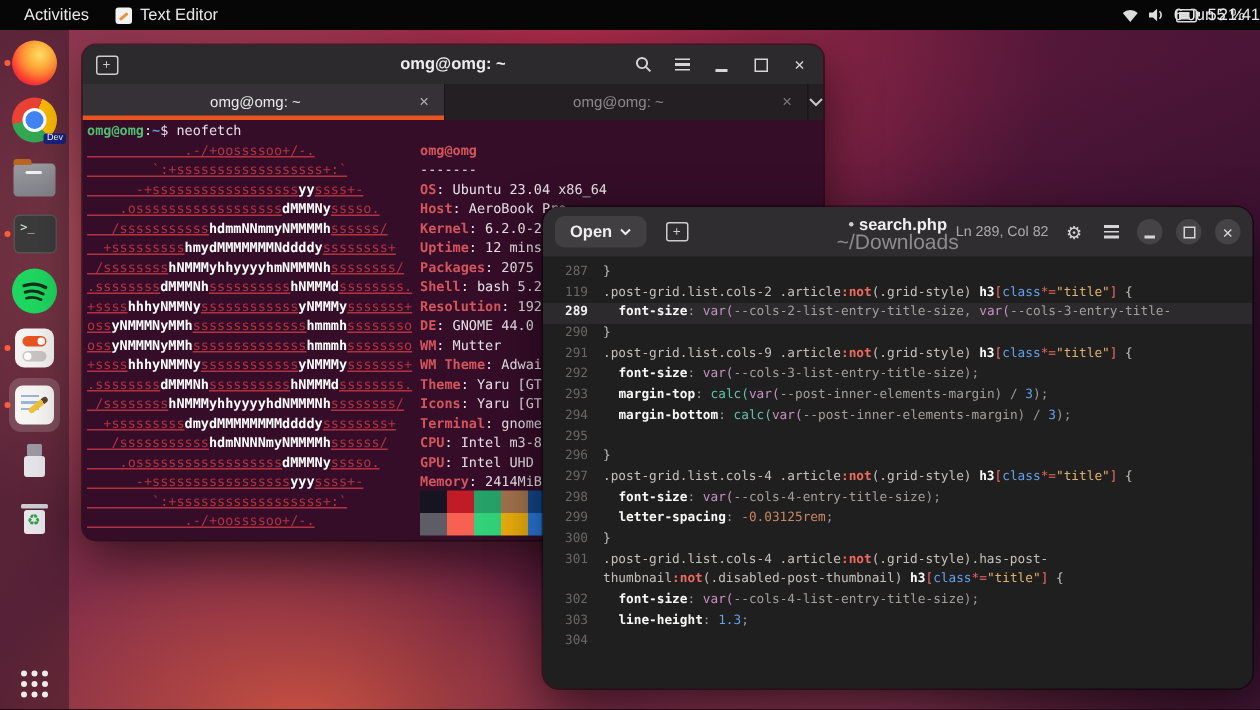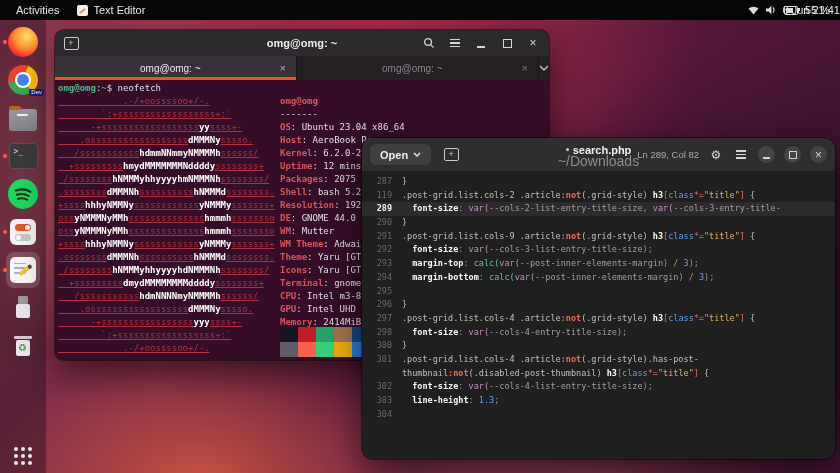--- a/index.html
+++ b/index.html
@@ -375,20 +375,24 @@
         </div>
         <div class="code-row">
           <span class="gutter">297</span>
           <span class="codetxt"><span class="tk-sel">.post-grid.list.cols-4 .article</span><span class="tk-not">:not</span><span class="tk-sel">(.grid-style) </span><span class="tk-el">h3</span><span class="tk-br">[</span><span class="tk-attr">class</span><span class="tk-op">*=</span><span class="tk-str">"title"</span><span class="tk-br">]</span><span class="tk-sel"> {</span></span>
         </div>
         <div class="code-row">
           <span class="gutter">298</span>
           <span class="codetxt"><span class="tk-punc">  </span><span class="tk-prop">font-size</span><span class="tk-punc">: </span><span class="tk-var">var(</span><span class="tk-vn">--cols-4-entry-title-size</span><span class="tk-punc">);</span></span>
         </div>
         <div class="code-row">
+          <span class="gutter">299</span>
+          <span class="codetxt"><span class="tk-punc">  </span><span class="tk-prop">letter-spacing</span><span class="tk-punc">: </span><span class="tk-unit">-0.03125rem</span><span class="tk-punc">;</span></span>
+        </div>
+        <div class="code-row">
           <span class="gutter">300</span>
           <span class="codetxt"><span class="tk-sel">}</span></span>
         </div>
         <div class="code-row">
           <span class="gutter">301</span>
           <span class="codetxt"><span class="tk-sel">.post-grid.list.cols-4 .article</span><span class="tk-not">:not</span><span class="tk-sel">(.grid-style).has-post-</span></span>
         </div>
         <div class="code-row">
           <span class="gutter"></span>
           <span class="codetxt"><span class="tk-sel">thumbnail</span><span class="tk-not">:not</span><span class="tk-sel">(.disabled-post-thumbnail) </span><span class="tk-el">h3</span><span class="tk-br">[</span><span class="tk-attr">class</span><span class="tk-op">*=</span><span class="tk-str">"title"</span><span class="tk-br">]</span><span class="tk-sel"> {</span></span>

